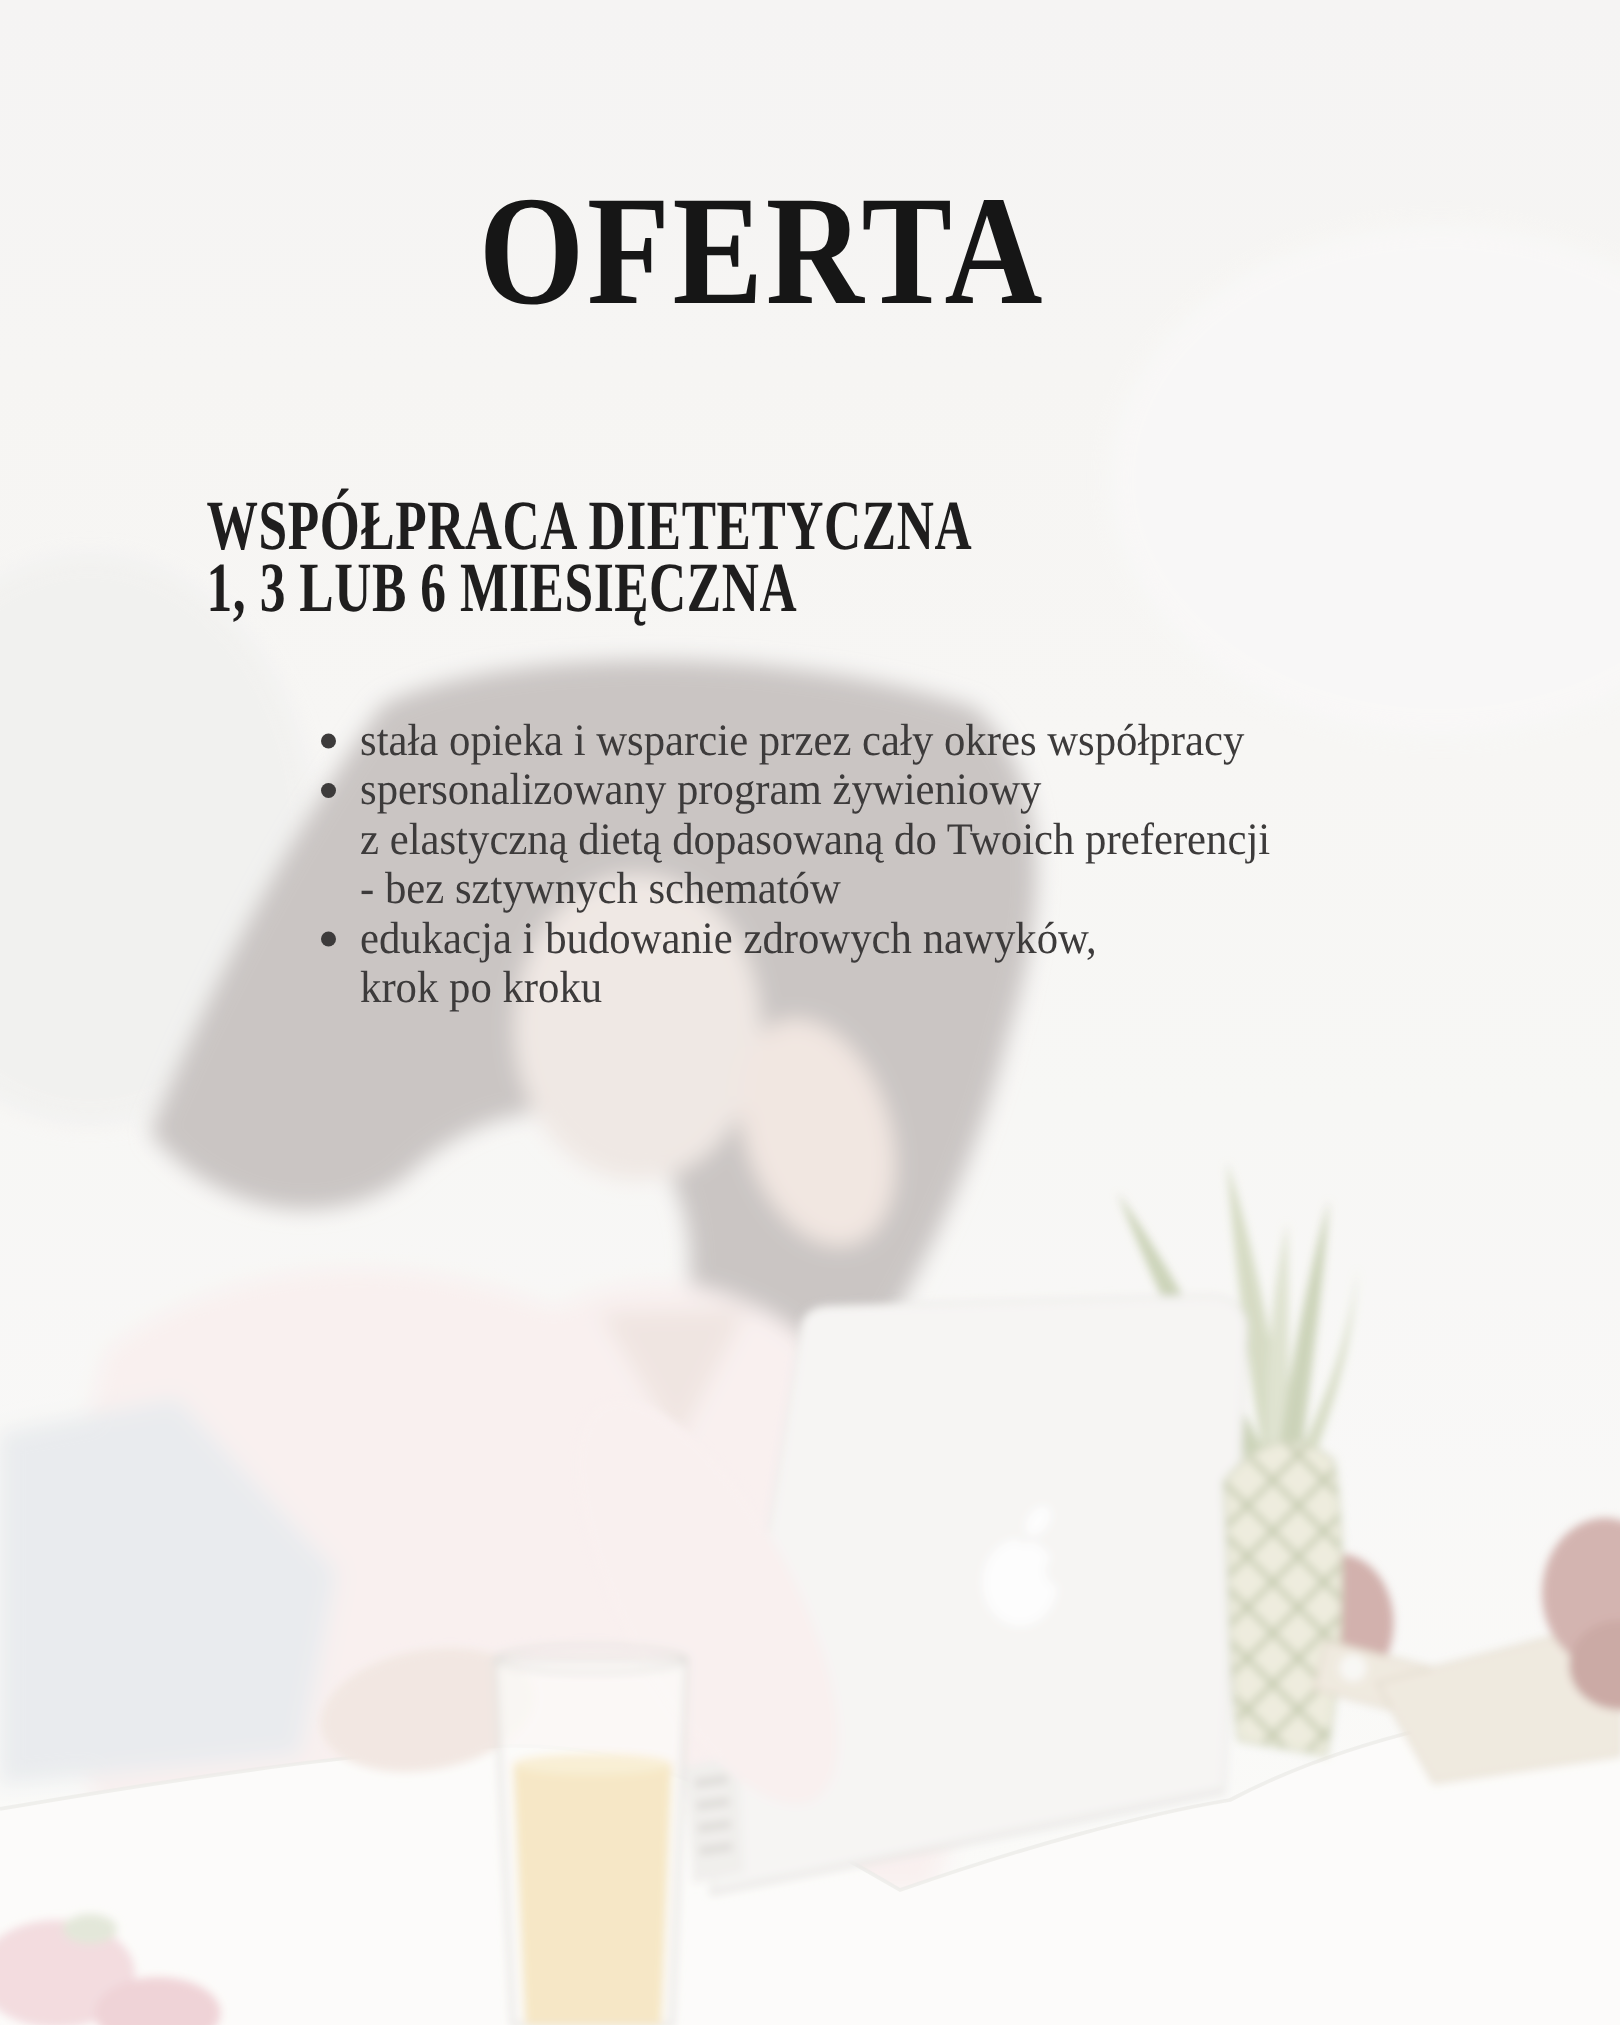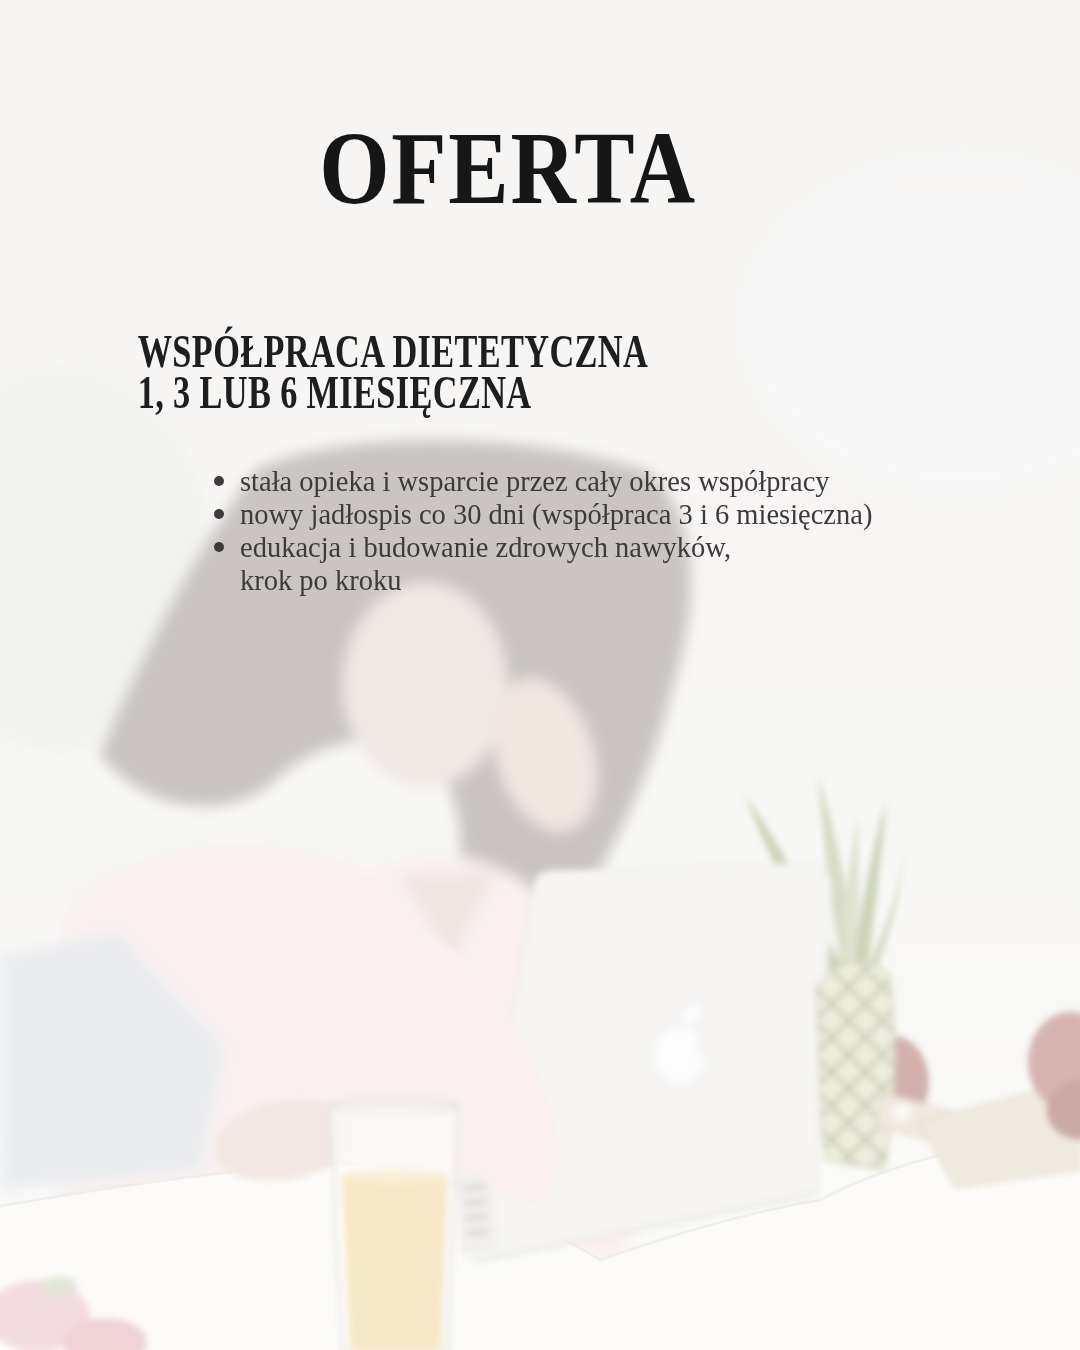--- a/index.html
+++ b/index.html
@@ -15,21 +15,21 @@
     letter-spacing:2px;color:#161616;
     transform:scaleX(.87);transform-origin:50% 50%;
     white-space:nowrap;
   }
   .subtitle{position:absolute;left:0;top:331px;width:1020px;text-align:left;color:#1f1e1e;}
   .subtitle .line{
     font-size:47px;font-weight:700;line-height:41px;letter-spacing:.5px;
     transform:scaleX(.73);transform-origin:50% 50%;white-space:nowrap;
   }
   .offer-list{
-    position:absolute;left:214px;top:464px;width:790px;
+    position:absolute;left:214px;top:477px;width:790px;
     font-size:30px;line-height:33px;color:#3d3b3b;
   }
   .item{position:relative;padding-left:26px;}
   .dot{
     position:absolute;left:0;top:12px;width:10px;height:10px;
     border-radius:50%;background:#3d3b3b;
   }
   .item-text{
     display:inline-block;white-space:pre-line;width:800px;
     transform:scaleX(.95);transform-origin:0 50%;
@@ -154,21 +154,23 @@
     <div class="line">1, 3 LUB 6 MIESIĘCZNA</div>
   </div>
 
   <div class="offer-list">
     <div class="item">
       <span class="dot"></span>
       <span class="item-text">stała opieka i wsparcie przez cały okres współpracy</span>
     </div>
     <div class="item">
       <span class="dot"></span>
-      <span class="item-text">nowy jadłospis co 30 dni (współpraca 3 i 6 miesięczna)</span>
+      <span class="item-text">spersonalizowany program żywieniowy
+z elastyczną dietą dopasowaną do Twoich preferencji
+- bez sztywnych schematów</span>
     </div>
     <div class="item">
       <span class="dot"></span>
       <span class="item-text">edukacja i budowanie zdrowych nawyków,
 krok po kroku</span>
     </div>
   </div>
 
 </div>
 

